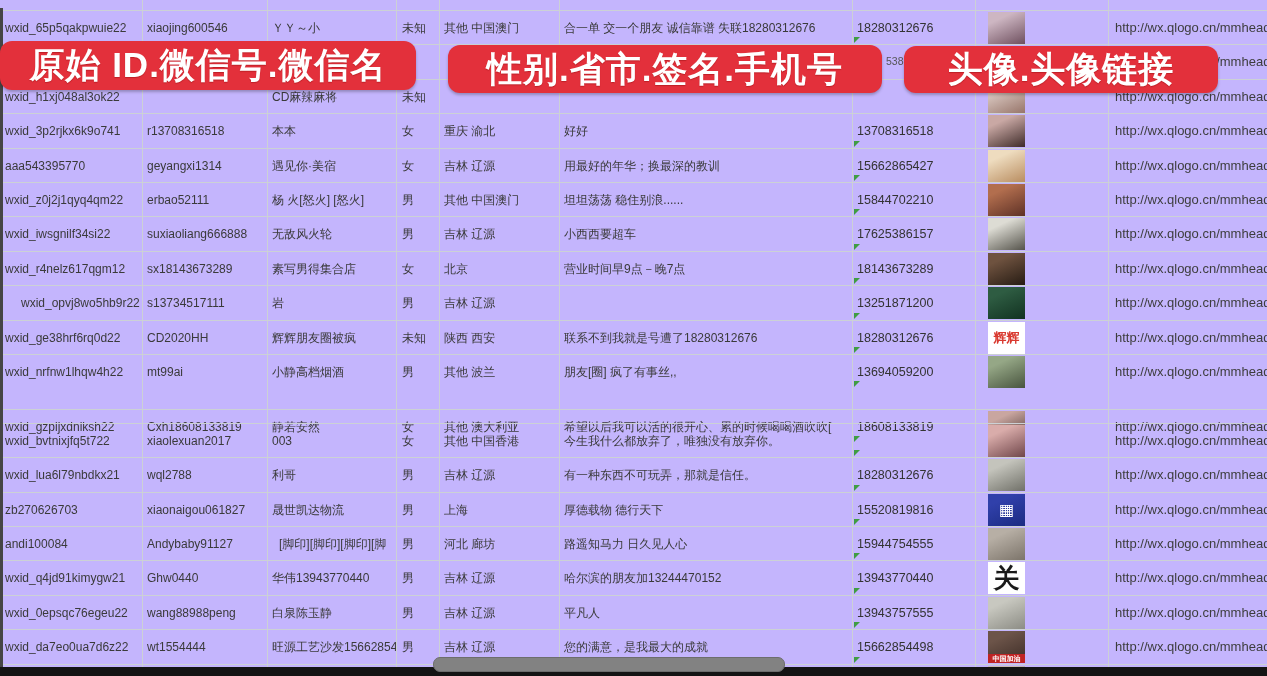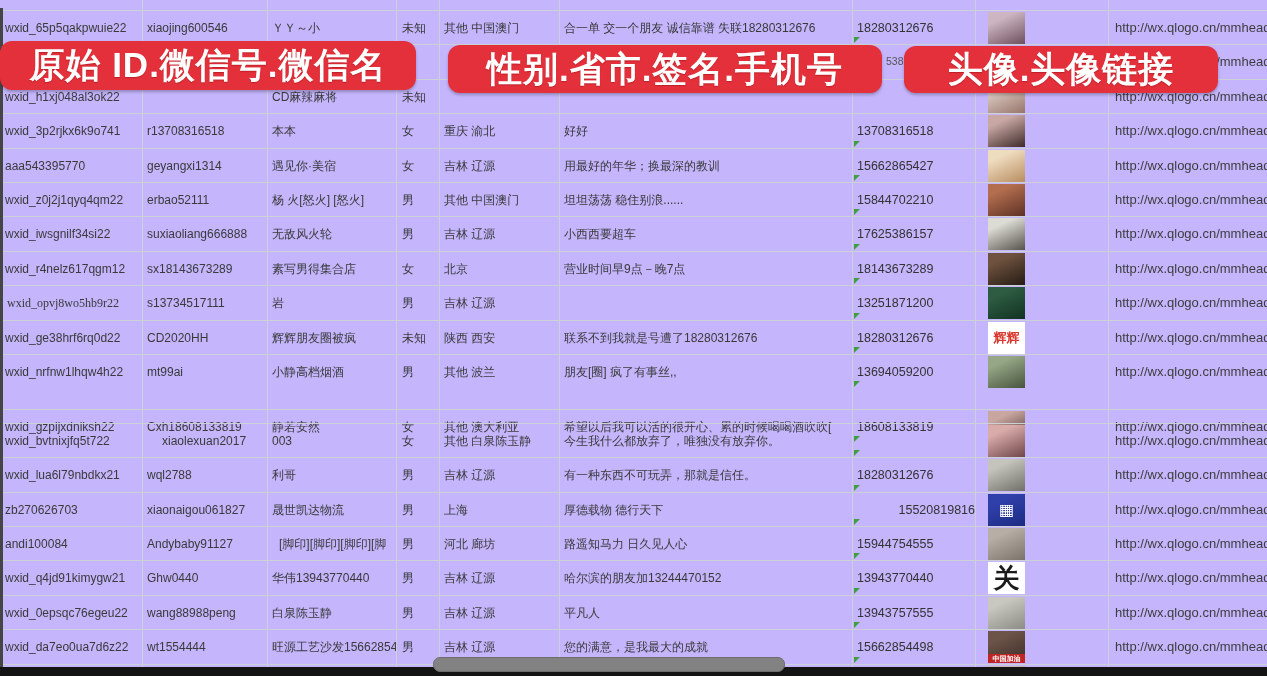--- a/index.html
+++ b/index.html
@@ -156,21 +156,21 @@
         <div class="cell " style="left: 439px; width: 120px;">北京</div>
         <div class="cell " style="left: 559px; width: 293px;">营业时间早9点－晚7点</div>
         <div class="cell phone" style="left: 852px; width: 123px;">18143673289</div>
         <div class="tri" style="left: 854px; top: 26.4px; border-top-color: rgb(63, 157, 66);"></div>
         <div class="cell " style="left: 975px; width: 133px;">
           <div class="avatar" style="background: linear-gradient(155deg, rgb(110, 82, 63) 25%, rgb(38, 27, 19));"></div>
         </div>
         <div class="cell link" style="left: 1108px; width: 159px;">http://wx.qlogo.cn/mmhead</div>
       </div>
       <div class="row" style="top: 285.2px;">
-        <div class="cell " style="left: 2px; width: 142px; font-family: Liberation Serif, serif;">wxid_opvj8wo5hb9r22</div>
+        <div class="cell " style="left: 16px; width: 142px;">wxid_opvj8wo5hb9r22</div>
         <div class="cell " style="left: 142px; width: 125px;">s13734517111</div>
         <div class="cell " style="left: 267px; width: 129px;">岩</div>
         <div class="cell gender" style="left: 396px; width: 43px;">男</div>
         <div class="cell " style="left: 439px; width: 120px;">吉林 辽源</div>
         <div class="cell " style="left: 559px; width: 293px;"></div>
         <div class="cell phone" style="left: 852px; width: 123px;">13251871200</div>
         <div class="tri" style="left: 854px; top: 26.4px; border-top-color: rgb(63, 157, 66);"></div>
         <div class="cell " style="left: 975px; width: 133px;">
           <div class="avatar" style="background: linear-gradient(155deg, rgb(46, 92, 66) 25%, rgb(18, 50, 33));"></div>
         </div>
@@ -215,24 +215,24 @@
         <div class="cell " style="left: 559px; width: 293px;">希望以后我可以活的很开心、累的时候喝喝酒吹吹[</div>
         <div class="cell phone" style="left: 852px; width: 123px;">18608133819</div>
         <div class="tri" style="left: 854px; top: 26.4px; border-top-color: rgb(63, 157, 66);"></div>
         <div class="cell " style="left: 975px; width: 133px;">
           <div class="avatar" style="background: linear-gradient(155deg, rgb(201, 166, 160) 25%, rgb(67, 48, 44));"></div>
         </div>
         <div class="cell link" style="left: 1108px; width: 159px;">http://wx.qlogo.cn/mmhead</div>
       </div>
       <div class="row" style="top: 422.8px;">
         <div class="cell " style="left: 0px; width: 142px;">wxid_bvtnixjfq5t722</div>
-        <div class="cell " style="left: 157px; width: 125px;">xiaolexuan2017</div>
+        <div class="cell " style="left: 142px; width: 125px;">xiaolexuan2017</div>
         <div class="cell " style="left: 267px; width: 129px;">003</div>
         <div class="cell gender" style="left: 396px; width: 43px;">女</div>
-        <div class="cell " style="left: 439px; width: 120px;">其他 白泉陈玉静</div>
+        <div class="cell " style="left: 439px; width: 120px;">其他 中国香港</div>
         <div class="cell " style="left: 559px; width: 293px;">今生我什么都放弃了，唯独没有放弃你。</div>
         <div class="tri" style="left: 854px; top: 26.4px; border-top-color: rgb(63, 157, 66);"></div>
         <div class="cell " style="left: 975px; width: 133px;">
           <div class="avatar" style="background: linear-gradient(155deg, rgb(217, 172, 170) 25%, rgb(112, 70, 74));"></div>
         </div>
         <div class="cell link" style="left: 1108px; width: 159px;">http://wx.qlogo.cn/mmhead</div>
       </div>
       <div class="row" style="top: 457.2px;">
         <div class="cell " style="left: 0px; width: 142px;">wxid_lua6l79nbdkx21</div>
         <div class="cell " style="left: 142px; width: 125px;">wql2788</div>
@@ -247,21 +247,21 @@
         </div>
         <div class="cell link" style="left: 1108px; width: 159px;">http://wx.qlogo.cn/mmhead</div>
       </div>
       <div class="row" style="top: 491.6px;">
         <div class="cell " style="left: 0px; width: 142px;">zb270626703</div>
         <div class="cell " style="left: 142px; width: 125px;">xiaonaigou061827</div>
         <div class="cell " style="left: 267px; width: 129px;">晟世凯达物流</div>
         <div class="cell gender" style="left: 396px; width: 43px;">男</div>
         <div class="cell " style="left: 439px; width: 120px;">上海</div>
         <div class="cell " style="left: 559px; width: 293px;">厚德载物 德行天下</div>
-        <div class="cell phone" style="left: 852px; width: 123px; text-align: right;">15520819816</div>
+        <div class="cell phone" style="left: 852px; width: 123px;">15520819816</div>
         <div class="tri" style="left: 854px; top: 26.4px; border-top-color: rgb(63, 157, 66);"></div>
         <div class="cell " style="left: 975px; width: 133px;">
           <div class="avatar" style="background: linear-gradient(155deg, rgb(48, 64, 170) 25%, rgb(27, 43, 130));">
             <span class="alabel " style="color: rgb(255, 255, 255); font-size: 16px;">▦</span>
           </div>
         </div>
         <div class="cell link" style="left: 1108px; width: 159px;">http://wx.qlogo.cn/mmhead</div>
       </div>
       <div class="row" style="top: 526px;">
         <div class="cell " style="left: 0px; width: 142px;">andi100084</div>

